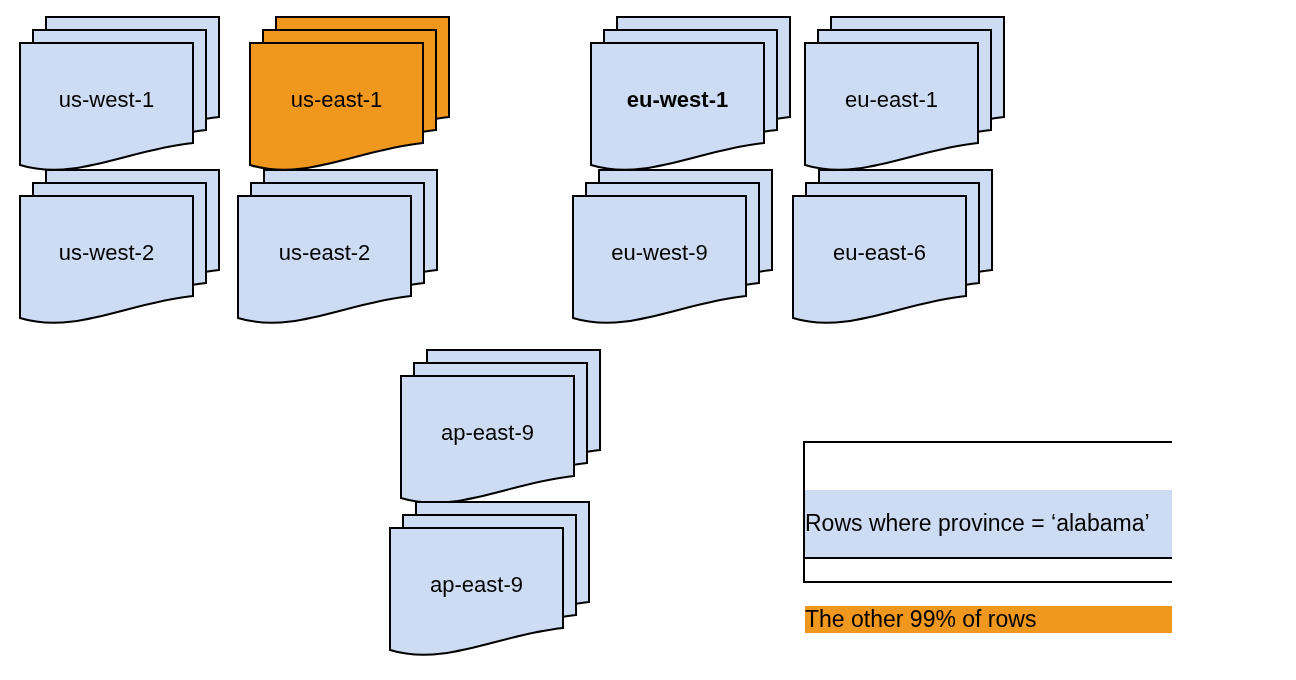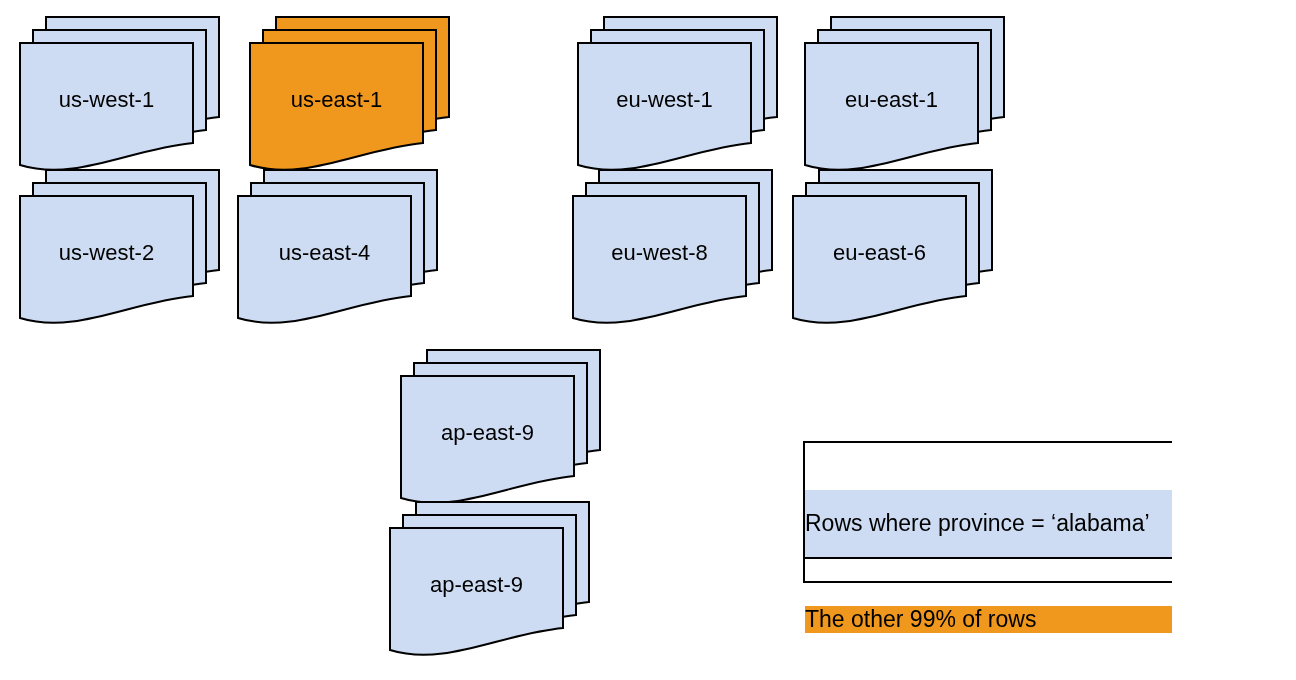--- a/index.html
+++ b/index.html
@@ -104,21 +104,21 @@
 
   <div class="stack orange" style="left:248px; top:15px;">
     <svg viewBox="0 0 204 166">
       <use href="#docshape" class="page" transform="translate(28,2)"></use>
       <use href="#docshape" class="page" transform="translate(15,15)"></use>
       <use href="#docshape" class="page" transform="translate(2,28)"></use>
     </svg>
     <div class="stack-label">us-east-1</div>
   </div>
 
-  <div class="stack blue" style="left:576px; top:15px;">
+  <div class="stack blue" style="left:589px; top:15px;font-weight:bold;">
     <svg viewBox="0 0 204 166">
       <use href="#docshape" class="page" transform="translate(28,2)"></use>
       <use href="#docshape" class="page" transform="translate(15,15)"></use>
       <use href="#docshape" class="page" transform="translate(2,28)"></use>
     </svg>
     <div class="stack-label">eu-west-1</div>
   </div>
 
   <div class="stack blue" style="left:803px; top:15px;">
     <svg viewBox="0 0 204 166">
@@ -137,30 +137,30 @@
     </svg>
     <div class="stack-label">us-west-2</div>
   </div>
 
   <div class="stack blue" style="left:236px; top:168px;">
     <svg viewBox="0 0 204 166">
       <use href="#docshape" class="page" transform="translate(28,2)"></use>
       <use href="#docshape" class="page" transform="translate(15,15)"></use>
       <use href="#docshape" class="page" transform="translate(2,28)"></use>
     </svg>
-    <div class="stack-label">us-east-4</div>
+    <div class="stack-label">us-east-2</div>
   </div>
 
   <div class="stack blue" style="left:571px; top:168px;">
     <svg viewBox="0 0 204 166">
       <use href="#docshape" class="page" transform="translate(28,2)"></use>
       <use href="#docshape" class="page" transform="translate(15,15)"></use>
       <use href="#docshape" class="page" transform="translate(2,28)"></use>
     </svg>
-    <div class="stack-label">eu-west-8</div>
+    <div class="stack-label">eu-west-9</div>
   </div>
 
   <div class="stack blue" style="left:791px; top:168px;">
     <svg viewBox="0 0 204 166">
       <use href="#docshape" class="page" transform="translate(28,2)"></use>
       <use href="#docshape" class="page" transform="translate(15,15)"></use>
       <use href="#docshape" class="page" transform="translate(2,28)"></use>
     </svg>
     <div class="stack-label">eu-east-6</div>
   </div>

